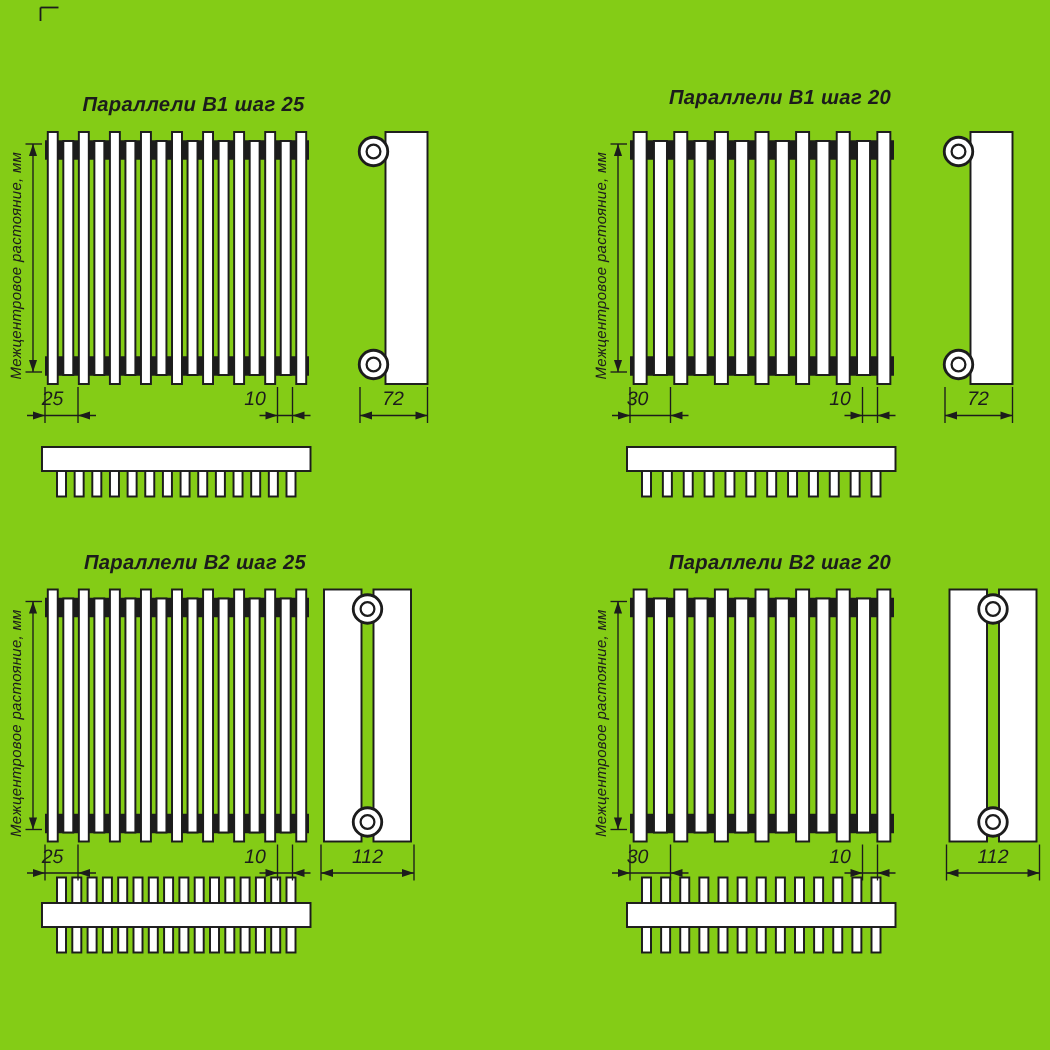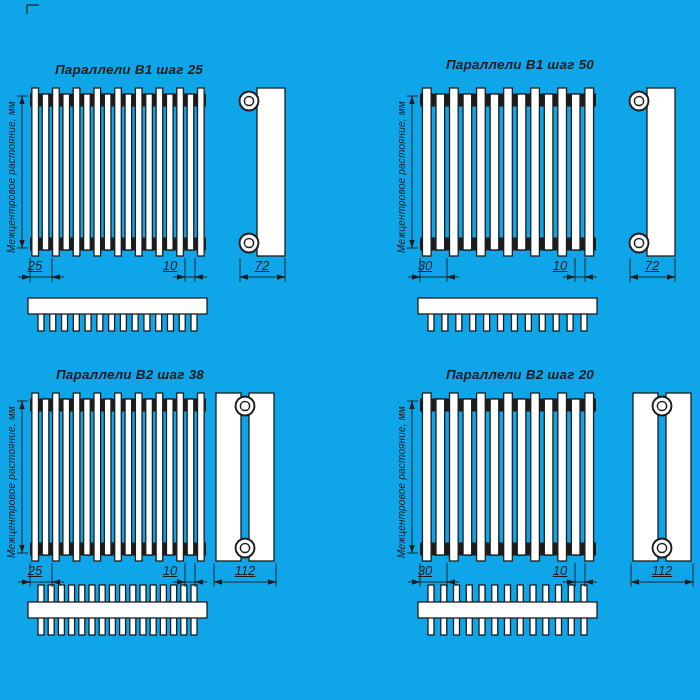--- a/index.html
+++ b/index.html
@@ -1,29 +1,29 @@
 <!DOCTYPE html>
 <html><head>
 <meta charset="utf-8">
 <style>
   html,body{margin:0;padding:0;background:#ffffff;}
   .stage{
-    position:relative;width:700px;height:700px;background:#0ea5e9;overflow:hidden;
+    position:relative;width:700px;height:700px;background:#84cc16;overflow:hidden;
     font-family:"Liberation Sans",sans-serif;color:#1c1c1c;
   }
   .stage svg{position:absolute;left:0;top:0;}
   .labels{position:absolute;left:0;top:0;width:0;height:0;}
   .title{
     position:absolute;width:220px;text-align:center;
     font:italic 600 13.5px "Liberation Sans",sans-serif;color:#1c1c1c;
     letter-spacing:.2px;white-space:nowrap;
   }
   .dim{
     position:absolute;width:44px;text-align:center;
-    font:italic 13px "Liberation Sans",sans-serif;color:#1c1c1c;white-space:nowrap;text-decoration:underline;
+    font:italic 13px "Liberation Sans",sans-serif;color:#1c1c1c;white-space:nowrap;
   }
   .axis{
     position:absolute;transform-origin:0 0;transform:rotate(-90deg);
     font:italic 10px "Liberation Sans",sans-serif;color:#1c1c1c;white-space:nowrap;
     letter-spacing:.2px;
   }
 </style>
 </head>
 <body>
 
@@ -335,29 +335,29 @@
 
   <div class="labels">
     <div class="title" style="left:19px;top:62px">Параллели В1 шаг 25</div>
     <div class="axis" style="left:6px;top:253px">Межцентровое растояние, мм</div>
     <div class="dim" style="left:13px;top:258px">25</div>
     <div class="dim" style="left:148px;top:258px">10</div>
     <div class="dim" style="left:240px;top:258px">72</div>
   </div>
 
   <div class="labels">
-    <div class="title" style="left:410px;top:57px">Параллели В1 шаг 50</div>
+    <div class="title" style="left:410px;top:57px">Параллели В1 шаг 20</div>
     <div class="axis" style="left:396px;top:253px">Межцентровое растояние, мм</div>
     <div class="dim" style="left:403px;top:258px">30</div>
     <div class="dim" style="left:538px;top:258px">10</div>
     <div class="dim" style="left:630px;top:258px">72</div>
   </div>
 
   <div class="labels">
-    <div class="title" style="left:20px;top:367px">Параллели В2 шаг 38</div>
+    <div class="title" style="left:20px;top:367px">Параллели В2 шаг 25</div>
     <div class="axis" style="left:6px;top:558px">Межцентровое растояние, мм</div>
     <div class="dim" style="left:13px;top:563px">25</div>
     <div class="dim" style="left:148px;top:563px">10</div>
     <div class="dim" style="left:223px;top:563px">112</div>
   </div>
 
   <div class="labels">
     <div class="title" style="left:410px;top:367px">Параллели В2 шаг 20</div>
     <div class="axis" style="left:396px;top:558px">Межцентровое растояние, мм</div>
     <div class="dim" style="left:403px;top:563px">30</div>

